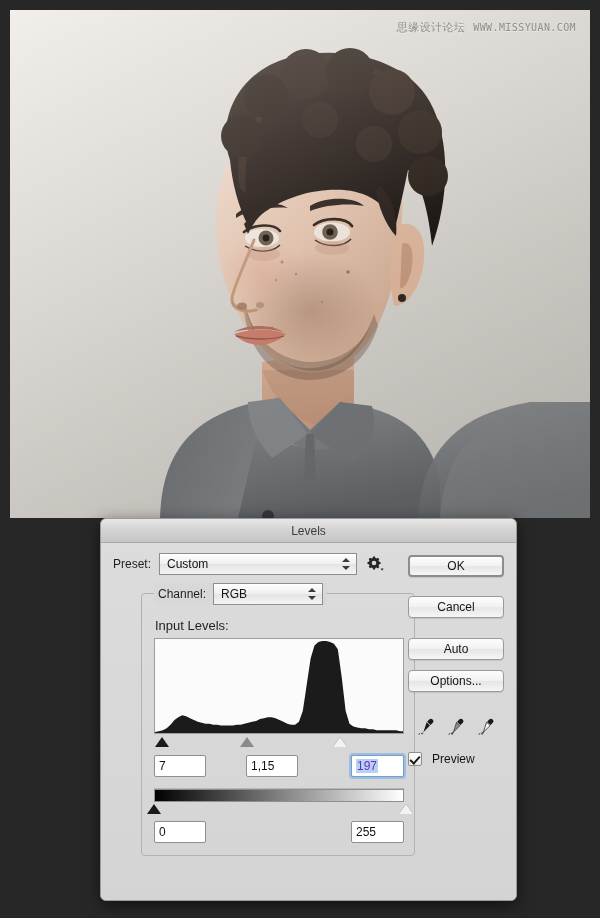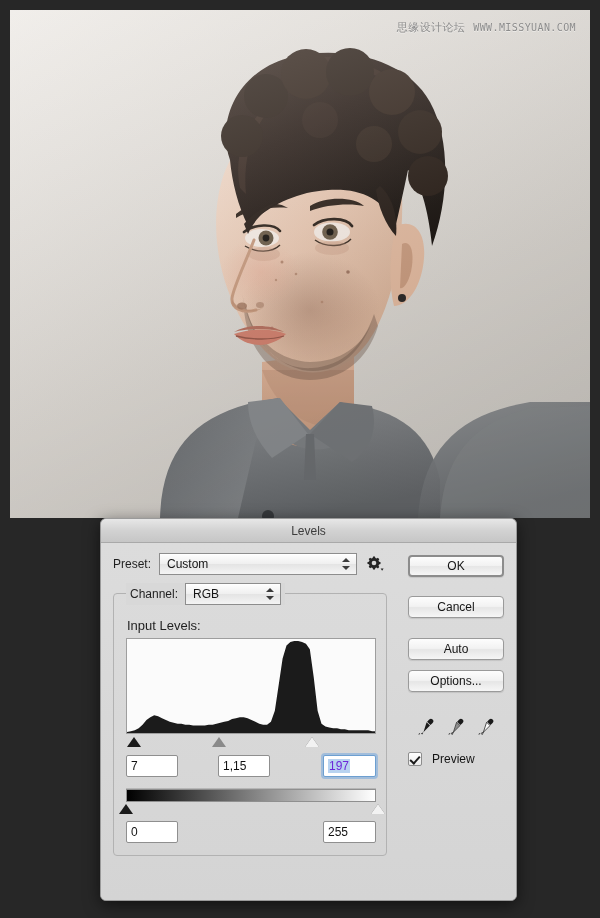--- a/index.html
+++ b/index.html
@@ -131,29 +131,30 @@
   .gear-btn svg { display: block; }
 
   
   .groupbox {
     position: relative;
     border: 1px solid #b2b2b2;
     border-radius: 4px;
     margin-top: 12px;
     padding: 14px 12px 12px 12px;
     width: 274px;
+    margin-left: 28px;
   }
   .channel-row {
     position: absolute;
     top: -11px; left: 12px;
     display: flex; align-items: center; gap: 7px;
     background: #d8d8d8;
     padding: 0 4px;
   }
-  #channel-popup { width: 96px; }
+  #channel-popup { width: 110px; }
 
   .section-label {
     font-size: 13px; color: #1f1f1f;
     margin: 10px 0 5px 1px;
   }
 
   
   .histo {
     position: relative;
     width: 250px; height: 96px;

